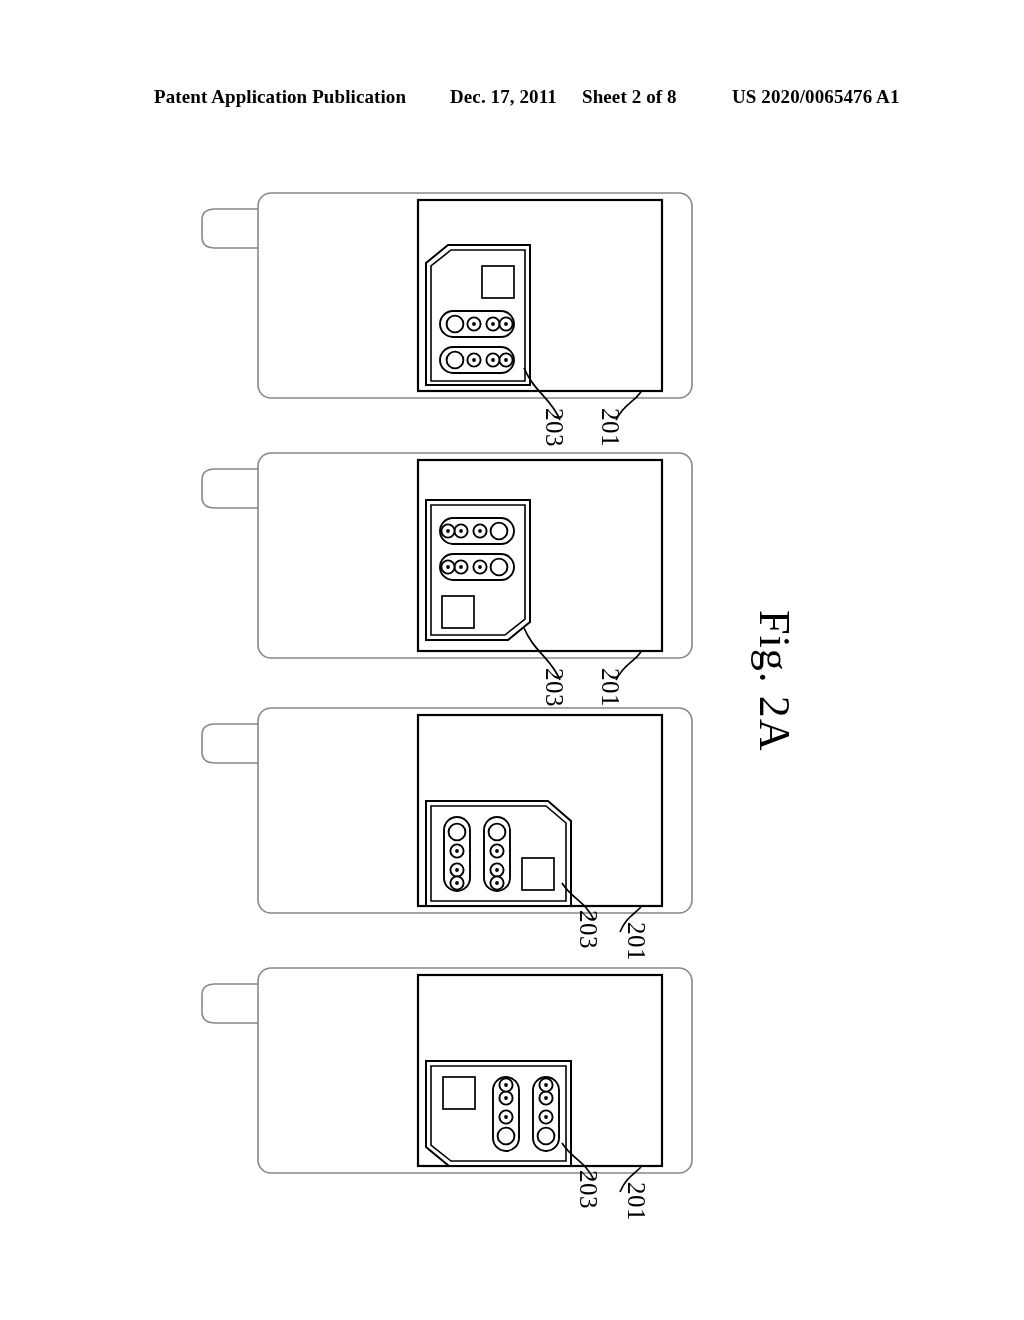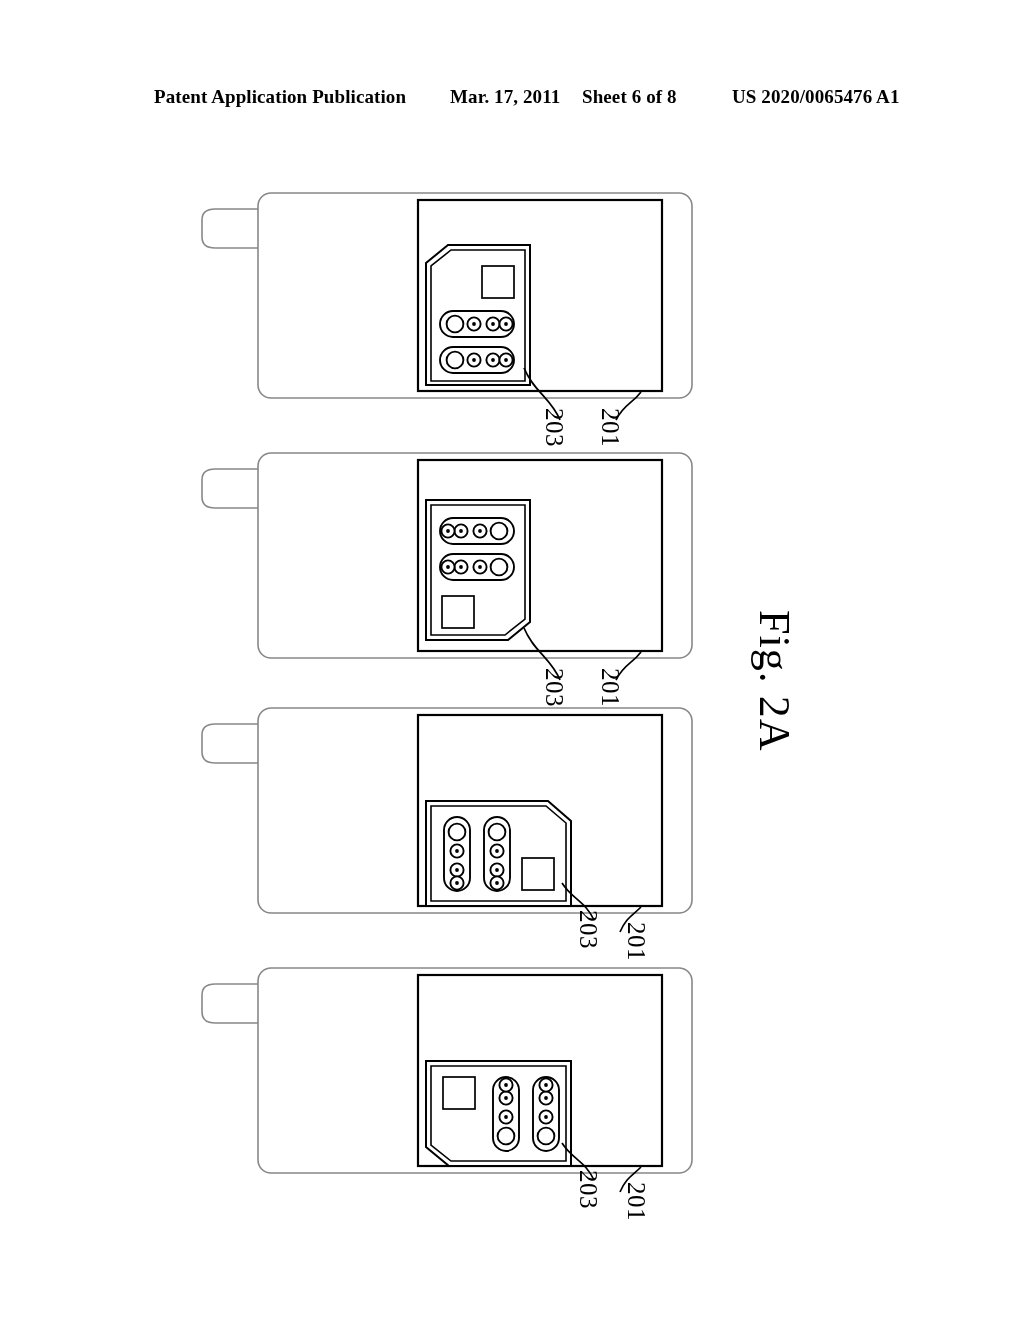--- a/index.html
+++ b/index.html
@@ -82,22 +82,22 @@
   #figure-caption {
     font-size: 44px;
     letter-spacing: 1px;
   }
 </style>
 </head>
 <body>
 
 <div id="patent-header">
   <span class="hdr-pub">Patent Application Publication</span>
-  <span class="hdr-date">Mar. 17, 2011</span>
-  <span class="hdr-sheet">Sheet 6 of 8</span>
+  <span class="hdr-date">Dec. 17, 2011</span>
+  <span class="hdr-sheet">Sheet 2 of 8</span>
   <span class="hdr-num">US 2020/0065476 A1</span>
 </div>
 
 <div id="drawing-area">
   <svg id="drawing-svg" viewBox="0 0 1024 1320" xmlns="http://www.w3.org/2000/svg">
 
     <defs>
 
       <g id="contact-h-left">
         <rect x="0" y="0" width="74" height="26" rx="13" ry="13" fill="#fff" stroke="#000" stroke-width="1.9"></rect>

